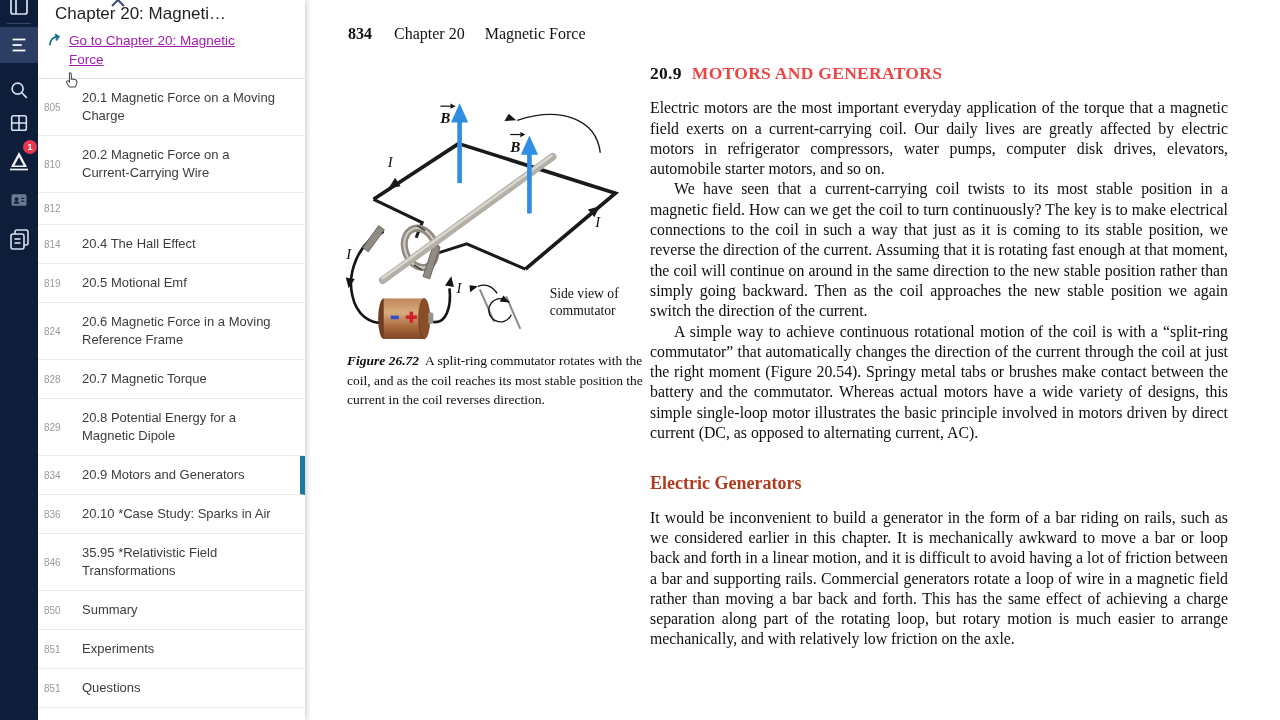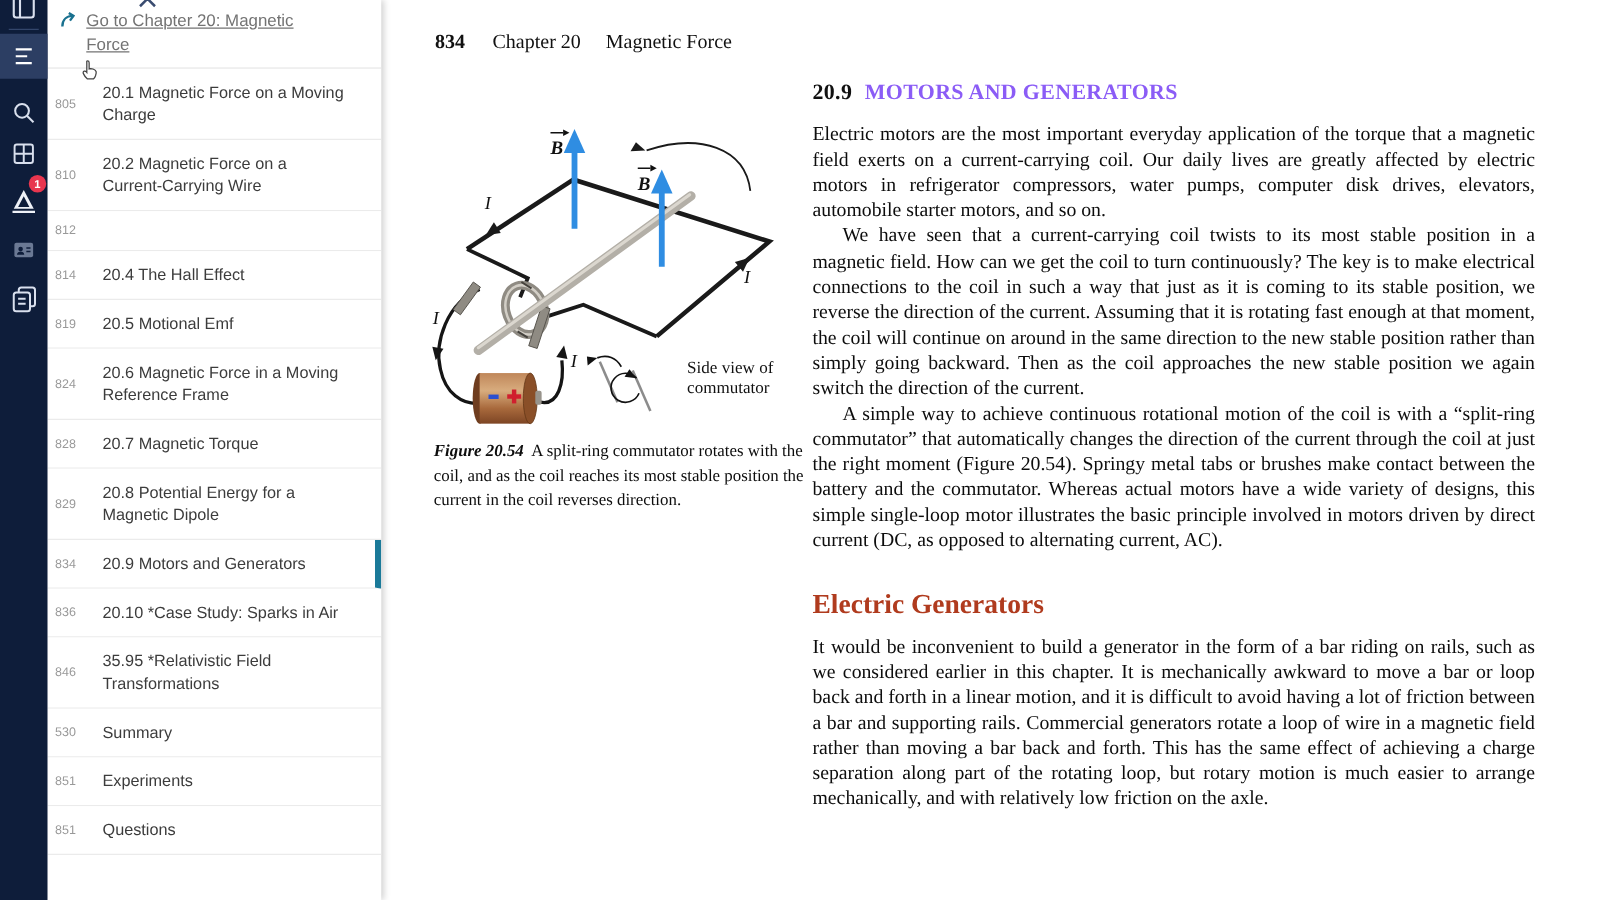--- a/index.html
+++ b/index.html
@@ -26,21 +26,21 @@
     position:absolute; left:38px; top:0; width:267px; height:720px; background:#fff;
     box-shadow:2px 0 5px rgba(0,0,0,.18); z-index:5; overflow:hidden;
   }
   .sb-chevron { position:absolute; left:70px; top:-5px; }
   .sb-title {
     padding:4px 10px 0 17px; font-size:17px; color:#1f1f1f;
     white-space:nowrap; overflow:hidden;
   }
   .sb-link-row { display:flex; align-items:flex-start; padding:7px 20px 9px 10px; position:relative; }
   .sb-link-row .go-icon { margin:2px 6px 0 0; flex-shrink:0; }
-  .sb-link { font-size:13.5px; line-height:19px; color:#737373; text-decoration:underline; max-width:200px; cursor:pointer; }
+  .sb-link { font-size:13.5px; line-height:19px; color:#a21caf; text-decoration:underline; max-width:200px; cursor:pointer; }
   .hand-cursor { position:absolute; left:26px; top:46px; z-index:9; }
   .sb-divider { border-top:1px solid #e4e4e4; }
 
   .toc-item {
     display:flex; align-items:center; padding:10px 26px 10px 4px;
     border-bottom:1px solid #ebebeb; cursor:pointer; position:relative; background:#fff;
   }
   .toc-item .pg { width:17px; margin-right:23px; flex-shrink:0; font-size:10px; color:#999; text-align:left; padding-left:2px; }
   .toc-item .lbl { font-size:13px; line-height:18px; color:#3c3c3c; max-width:198px; }
   .toc-item.active { border-right:5px solid #1b7a99; padding-right:21px; }
@@ -54,24 +54,24 @@
   .figure-box { position:absolute; left:40px; top:90px; width:296px; }
   .caption { position:absolute; left:42px; top:351px; width:298px; font-size:13.5px; line-height:19.5px; color:#0d0d0d; margin:0; }
   .caption .cap-label { font-weight:bold; font-style:italic; }
 
   .body-col {
     position:absolute; left:345px; top:63px; width:578px;
     font-size:15.8px; line-height:20.3px; color:#0d0d0d; text-align:justify;
   }
   .section-head { margin:0 0 15px 0; font-size:17.5px; font-weight:bold; letter-spacing:.3px; text-align:left; }
   .section-head .sec-num { color:#111; margin-right:10px; }
-  .section-head .sec-title { color:#8b5cf6; }
+  .section-head .sec-title { color:#ef4444; }
   .body-col p { margin:0; }
   .body-col p.ind { text-indent:24px; }
-  .sub-head { margin:30px 0 14px 0; font-size:22px; font-weight:bold; color:#b03b1e; text-align:left; }
+  .sub-head { margin:30px 0 14px 0; font-size:18px; font-weight:bold; color:#b03b1e; text-align:left; }
 </style>
 </head>
 <body>
 
 <div class="toolbar">
   <div class="tool" style="top:-12px">
     <span>
       <svg width="24" height="24" viewBox="0 0 24 24" fill="none" stroke="#d9e0ee" stroke-width="1.7">
         <rect x="4" y="3" width="16" height="17" rx="2"></rect>
           <line x1="9" y1="3" x2="9" y2="20"></line>
@@ -137,20 +137,21 @@
     </span>
   </div>
 </div>
 
 <div class="sidebar">
   <span class="sb-chevron">
     <svg width="20" height="12" viewBox="0 0 20 12" fill="none" stroke="#3a4c70" stroke-width="2">
         <polyline points="4,9 10,3 16,9"></polyline>
       </svg>
   </span>
+  <div class="sb-title">Chapter 20: Magneti…</div>
   <div class="sb-link-row">
     <span class="go-icon">
       <svg width="15" height="15" viewBox="0 0 16 16" fill="none" stroke="#19718f" stroke-width="2">
         <path d="M2 13 C2 7 6 4 11 4" fill="none"></path>
         <polyline points="7.5,1.5 11.5,4 8.5,8" fill="none"></polyline>
       </svg>
     </span>
     <span class="sb-link">Go to Chapter 20: Magnetic Force</span>
     <span class="hand-cursor">
       <svg width="17" height="20" viewBox="0 0 20 22">
@@ -197,21 +198,21 @@
   </div>
       <div class="toc-item">
     <span class="pg">836</span>
     <span class="lbl">20.10 *Case Study: Sparks in Air</span>
   </div>
       <div class="toc-item">
     <span class="pg">846</span>
     <span class="lbl">35.95 *Relativistic Field Transformations</span>
   </div>
       <div class="toc-item">
-    <span class="pg">530</span>
+    <span class="pg">850</span>
     <span class="lbl">Summary</span>
   </div>
       <div class="toc-item">
     <span class="pg">851</span>
     <span class="lbl">Experiments</span>
   </div>
       <div class="toc-item">
     <span class="pg">851</span>
     <span class="lbl">Questions</span>
   </div>
@@ -295,21 +296,21 @@
       <line x1="159" y1="204" x2="173" y2="236" stroke="#8c8c8c" stroke-width="2"></line>
       <path d="M162,210 A11.5,11.5 0 1 0 164,222" stroke="#111" stroke-width="1.3" fill="none"></path>
       <polygon points="0,0 9,-3 8,4" transform="translate(162,210) rotate(205)" fill="#111"></polygon>
       <path d="M150,201 C146,194 139,191 131,194" stroke="#111" stroke-width="1.3" fill="none"></path>
       <polygon points="0,0 9,-3.5 7.5,3.5" transform="translate(131,194) rotate(163)" fill="#111"></polygon>
       <text x="202" y="206" font-family="Liberation Serif, serif" font-size="13.5" fill="#111">Side view of</text>
       <text x="202" y="222" font-family="Liberation Serif, serif" font-size="13.5" fill="#111">commutator</text>
     </svg>
   </div>
 
-  <p class="caption"><span class="cap-label">Figure 20.54</span>&nbsp; <span>A split-ring commutator rotates with the coil, and as the coil reaches its most stable position the current in the coil reverses direction.</span></p>
+  <p class="caption"><span class="cap-label">Figure 26.72</span>&nbsp; <span>A split-ring commutator rotates with the coil, and as the coil reaches its most stable position the current in the coil reverses direction.</span></p>
 
   <div class="body-col">
     <h2 class="section-head">
       <span class="sec-num">20.9</span><span class="sec-title">MOTORS AND GENERATORS</span>
     </h2>
     <p>Electric motors are the most important everyday application of the torque that a magnetic field exerts on a current-carrying coil. Our daily lives are greatly affected by electric motors in refrigerator compressors, water pumps, computer disk drives, elevators, automobile starter motors, and so on.</p>
     <p class="ind">We have seen that a current-carrying coil twists to its most stable position in a magnetic field. How can we get the coil to turn continuously? The key is to make electrical connections to the coil in such a way that just as it is coming to its stable position, we reverse the direction of the current. Assuming that it is rotating fast enough at that moment, the coil will continue on around in the same direction to the new stable position rather than simply going backward. Then as the coil approaches the new stable position we again switch the direction of the current.</p>
     <p class="ind">A simple way to achieve continuous rotational motion of the coil is with a “split-ring commutator” that automatically changes the direction of the current through the coil at just the right moment (Figure 20.54). Springy metal tabs or brushes make contact between the battery and the commutator. Whereas actual motors have a wide variety of designs, this simple single-loop motor illustrates the basic principle involved in motors driven by direct current (DC, as opposed to alternating current, AC).</p>
     <h3 class="sub-head">Electric Generators</h3>
     <p>It would be inconvenient to build a generator in the form of a bar riding on rails, such as we considered earlier in this chapter. It is mechanically awkward to move a bar or loop back and forth in a linear motion, and it is difficult to avoid having a lot of friction between a bar and supporting rails. Commercial generators rotate a loop of wire in a magnetic field rather than moving a bar back and forth. This has the same effect of achieving a charge separation along part of the rotating loop, but rotary motion is much easier to arrange mechanically, and with relatively low friction on the axle.</p>

